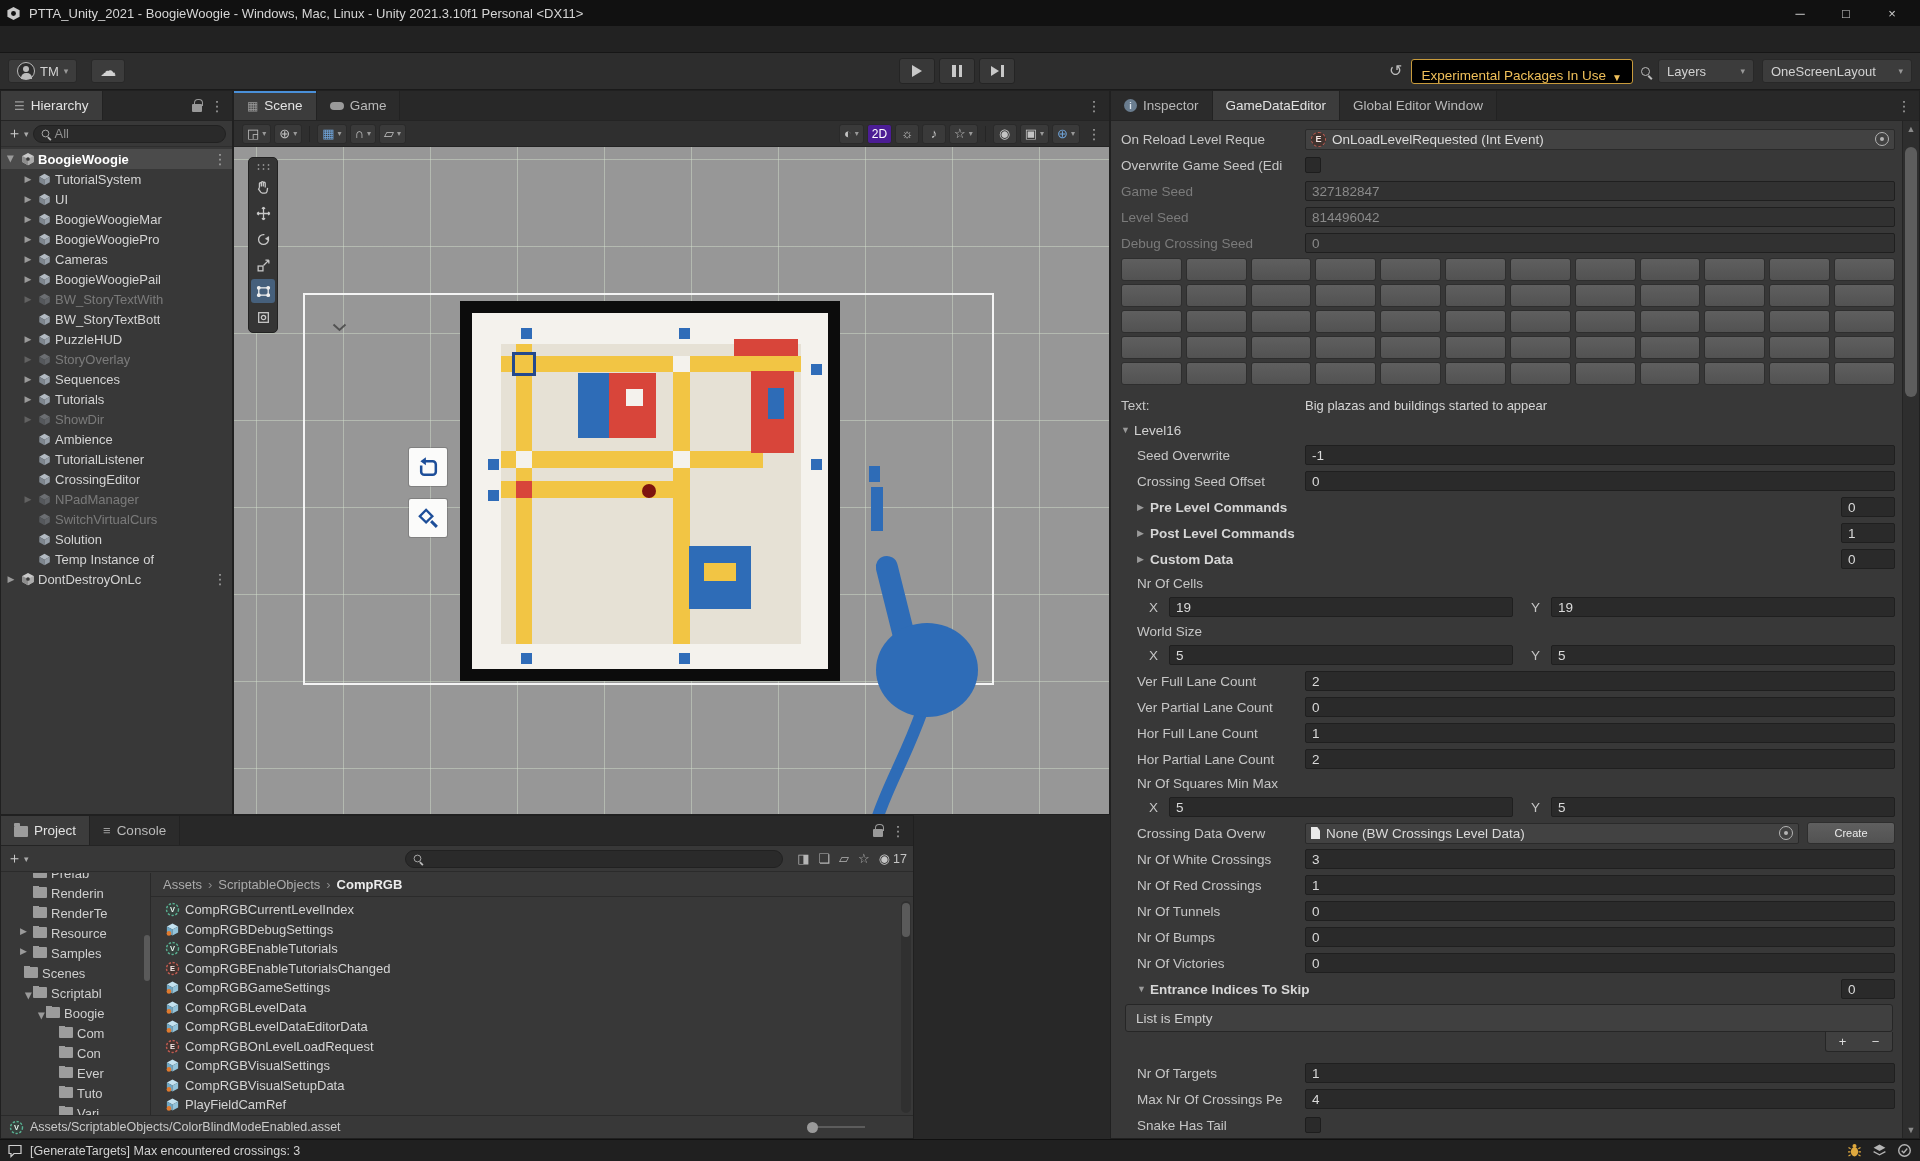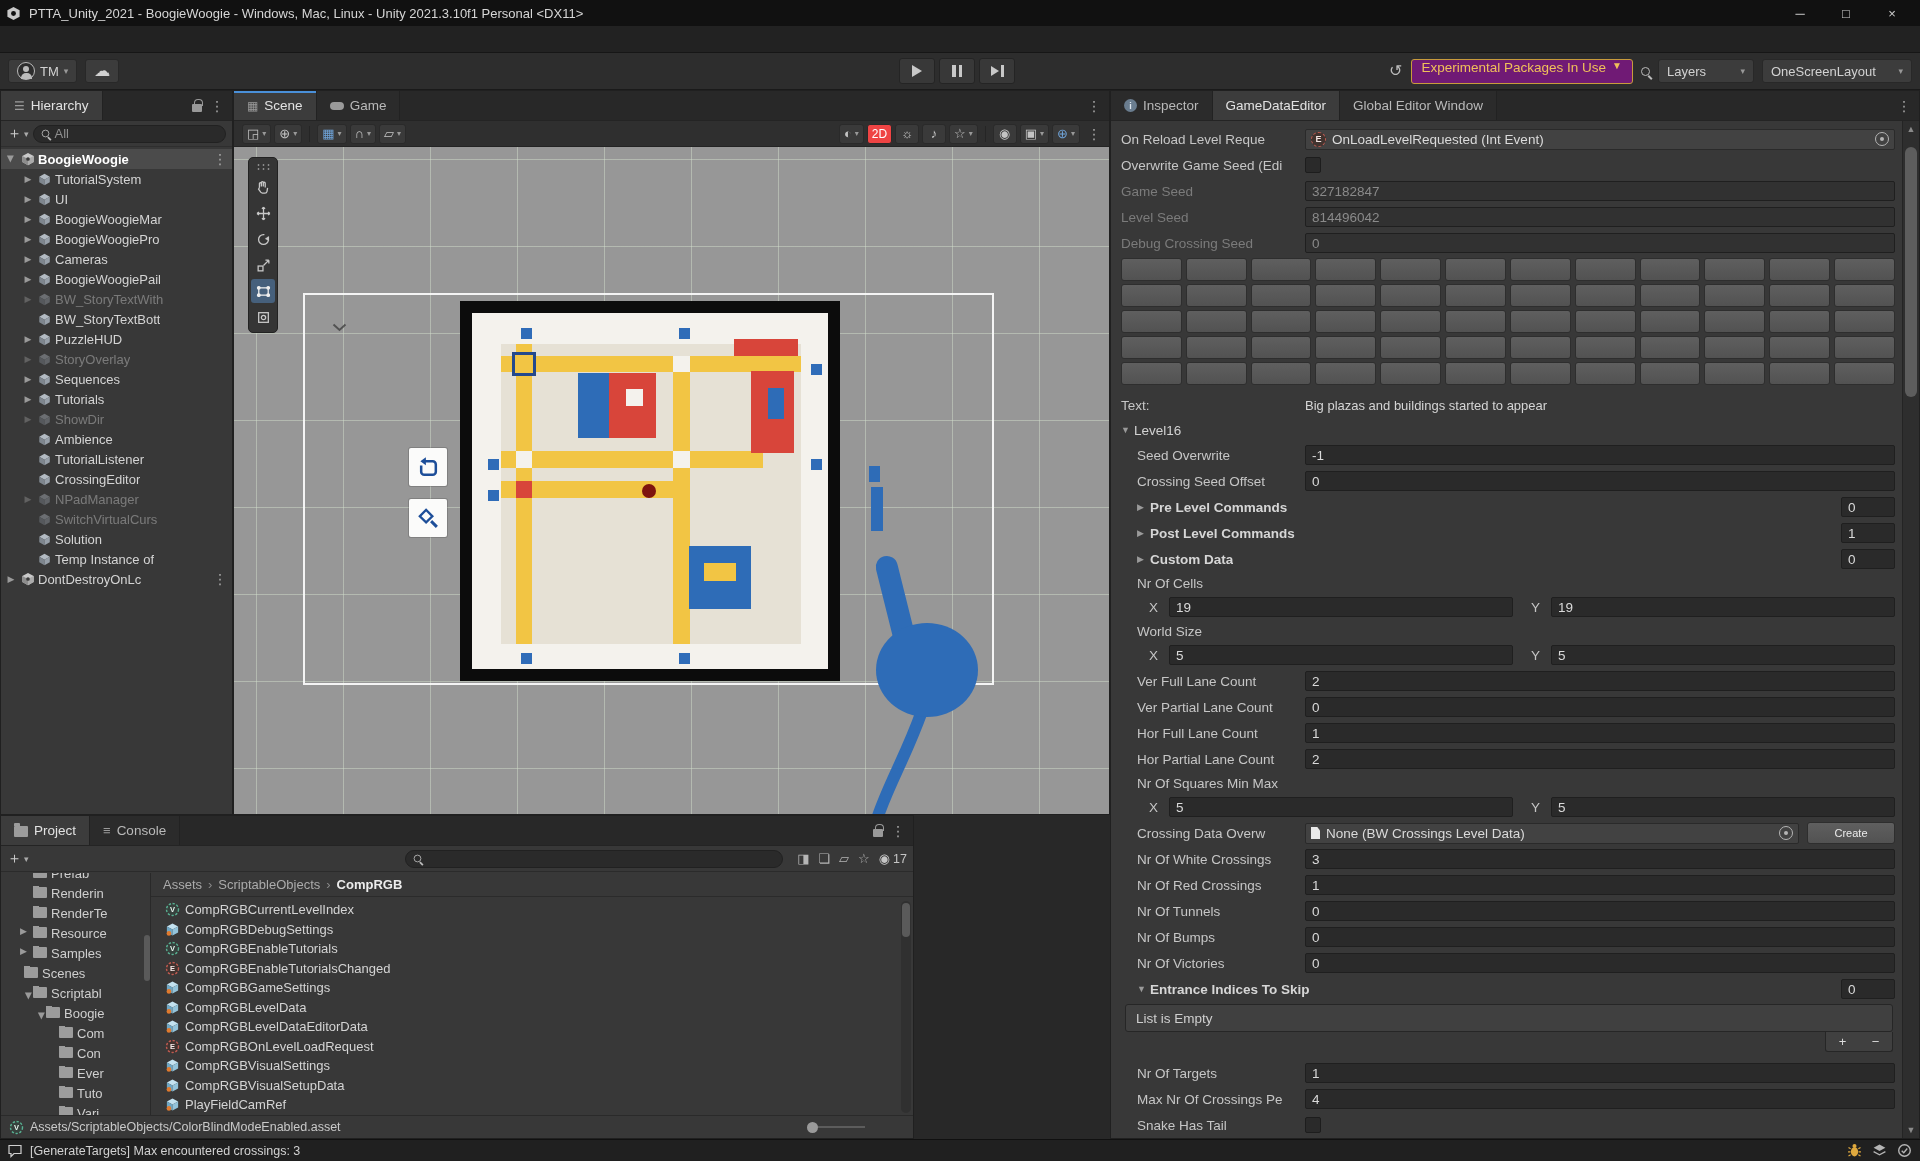--- a/index.html
+++ b/index.html
@@ -8,34 +8,34 @@
 svg{display:block}
 
 .titlebar{position:absolute;left:0;top:0;right:0;height:26px;background:#111;display:flex;align-items:center;padding:0 6px;gap:8px}
 .titlebar .title{color:#d6d6d6;font-size:13px;white-space:nowrap}
 .win-controls{margin-left:auto;display:flex;align-items:center;gap:2px}
 .win-btn{width:44px;height:24px;display:flex;align-items:center;justify-content:center;color:#cfcfcf;font-size:13px}
 .menubar{position:absolute;left:0;top:26px;right:0;height:27px;background:#222;display:flex;align-items:center;padding:0 6px;border-bottom:1px solid #161616}
 .menubar span{padding:0 11px;font-size:13.5px;color:#dedede}
 .maintoolbar{position:absolute;left:0;top:53px;right:0;height:37px;background:#2d2d2d;border-bottom:1px solid #1a1a1a;display:flex;align-items:center;padding:0 8px}
 .tb-btn{height:24px;background:#3c3c3c;border:1px solid #282828;border-radius:3px;display:flex;align-items:center;justify-content:center;padding:0 8px;gap:5px;color:#d2d2d2}
-.tb-group{display:flex;align-items:flex-end;gap:8px}
+.tb-group{display:flex;align-items:flex-end;gap:14px}
 .avatar{width:18px;height:18px;border-radius:50%;background:#2d2d2d;border:1.5px solid #bbb;position:relative}
 .avatar:before{content:"";position:absolute;left:5px;top:3px;width:6px;height:6px;border-radius:50%;background:#bbb}
 .avatar:after{content:"";position:absolute;left:2.5px;top:9.5px;width:11px;height:6px;border-radius:5px 5px 0 0;background:#bbb}
 .playbar{position:absolute;left:899px;top:58px;display:flex;gap:4px}
 .play-btn{width:36px;height:26px;background:#383838;border:1px solid #242424;border-radius:3px;display:flex;align-items:center;justify-content:center}
 .ic-play{width:0;height:0;border-left:10px solid #c8c8c8;border-top:6px solid transparent;border-bottom:6px solid transparent}
 .ic-pause{display:flex;gap:3px}
 .ic-pause i{width:3.5px;height:12px;background:#c8c8c8}
 .ic-step{display:flex;align-items:center;gap:2px}
 .ic-step .t{width:0;height:0;border-left:8px solid #c8c8c8;border-top:5px solid transparent;border-bottom:5px solid transparent}
 .ic-step .b{width:3px;height:12px;background:#c8c8c8}
 .tb-right{margin-left:auto;display:flex;align-items:center;gap:8px}
-.warn-pill{height:25px;border:1px solid #c89b3c;border-radius:3px;background:#701a75;color:#f0c05a;display:flex;align-items:flex-start;gap:6px;padding:0 10px;font-size:13.5px}
+.warn-pill{height:25px;border:1px solid #c89b3c;border-radius:3px;background:#000000;color:#f0c05a;display:flex;align-items:flex-end;gap:6px;padding:0 10px;font-size:13.5px}
 .warn-pill .arr{color:#f0c05a;font-size:10px}
 .mag{width:9px;height:9px;border:1.6px solid #bbb;border-radius:50%;position:relative;flex:none}
 .mag:after{content:"";position:absolute;left:7px;top:7px;width:5px;height:1.8px;background:#bbb;transform:rotate(45deg);transform-origin:0 0}
 
 .panel{position:absolute;background:#383838;border:1px solid #202020}
 .tabbar{height:30px;background:#282828;display:flex;align-items:stretch;border-bottom:1px solid #242424}
 .tab{display:flex;align-items:center;gap:6px;padding:0 13px;color:#b9b9b9;font-size:13.5px;position:relative;background:#2b2b2b;border-right:1px solid #222}
 .tab.active{background:#3c3c3c;color:#e2e2e2}
 .tab.focus:before{content:"";position:absolute;left:0;top:0;right:0;height:2px;background:#4a90d9}
 .panel-tools{margin-left:auto;display:flex;align-items:center;gap:8px;padding:0 8px;color:#9a9a9a}
@@ -56,21 +56,21 @@
 .hrow .hlabel{color:#d4d4d4;font-size:13px;overflow:hidden}
 .hrow.dim{opacity:.42}
 .hrow.t-scene{background:#4b4b4b}
 .hrow.t-scene .hlabel{font-weight:bold;color:#fff}
 .hrow .kebab{margin-left:auto;padding-right:5px}
 
 #scenepanel{left:233px;top:90px;width:877px;height:725px}
 .scenetoolbar{height:26px;background:#2f2f2f;border-bottom:1px solid #242424;display:flex;align-items:center;gap:3px;padding:0 8px}
 .st-btn{height:20px;min-width:24px;background:#3a3a3a;border:1px solid #2a2a2a;border-radius:3px;color:#c4c4c4;display:flex;align-items:center;justify-content:center;gap:3px;padding:0 4px;font-size:12px}
 .st-btn .arr{font-size:8px;color:#999}
-.st-btn.on{background:#ef4444;color:#fff}
+.st-btn.on{background:#4c1d95;color:#fff}
 .st-sep{width:1px;height:16px;background:#252525;margin:0 4px}
 .st-right{margin-left:auto;display:flex;align-items:center;gap:3px}
 #viewport{position:absolute;left:0;top:56px;right:0;bottom:0;background:#979797;overflow:hidden;
 background-image:linear-gradient(rgba(215,228,208,.45) 1px,transparent 1px),linear-gradient(90deg,rgba(215,228,208,.45) 1px,transparent 1px);
 background-size:87px 87px;background-position:22px 12px}
 .gizmo-rect{position:absolute;left:69px;top:146px;width:691px;height:392px;border:2px solid rgba(252,252,252,.92)}
 
 .toolcol{position:absolute;left:14px;top:10px;width:30px;background:#353535;border:1px solid #222;border-radius:5px;padding:3px 0;display:flex;flex-direction:column;align-items:center;gap:2px}
 .grip{width:14px;height:7px;margin:2px 0 3px;background-image:radial-gradient(#8a8a8a 1.1px,transparent 1.2px);background-size:5px 4px}
 .toolbtn{width:24px;height:24px;border-radius:3px;display:flex;align-items:center;justify-content:center}

